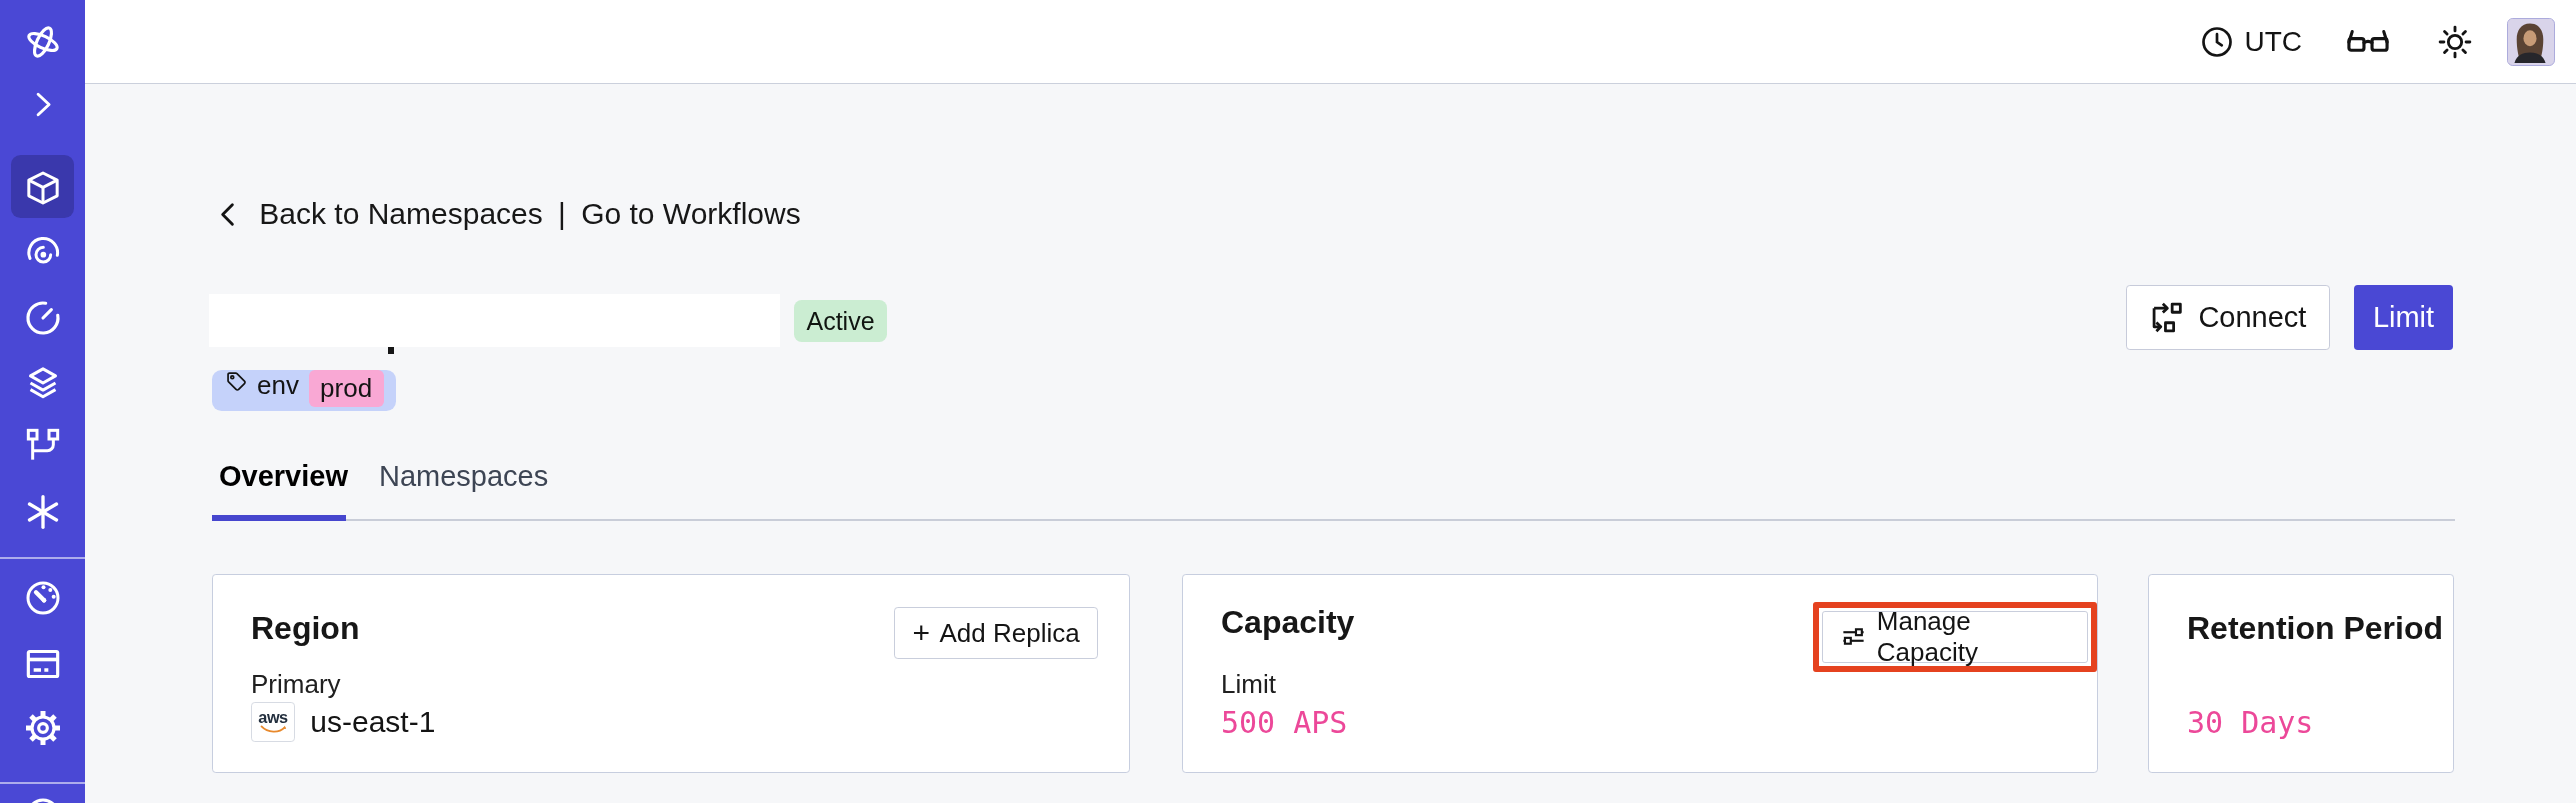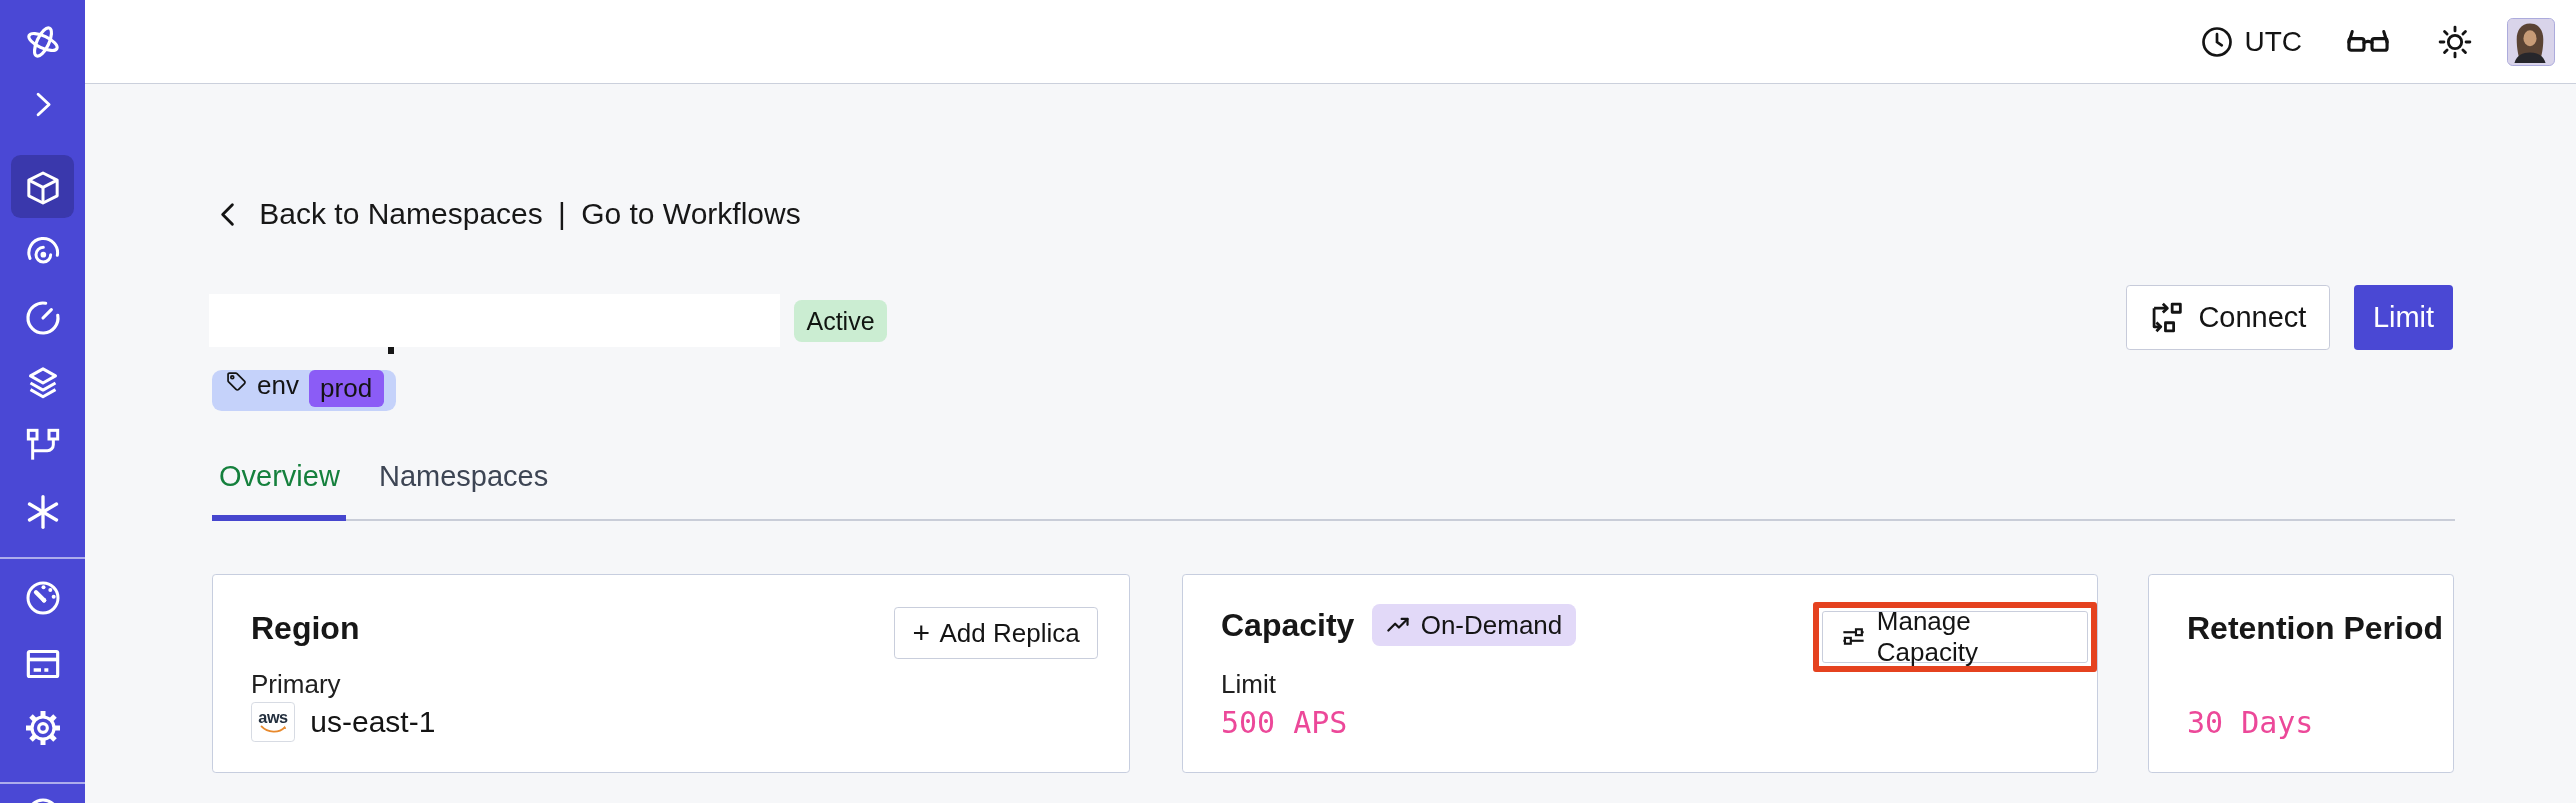--- a/index.html
+++ b/index.html
@@ -30,32 +30,32 @@
   .crumb-sep { font-size:30px; color:#171717; }
 
   
   .name-redaction { position:absolute; left:209px; top:294px; width:571px; height:53px; background:#FFFFFF; }
   .redaction-dot { position:absolute; left:388px; top:347px; width:5.8px; height:6.7px; background:#161616; }
   .status-badge { position:absolute; left:794px; top:300px; height:42px; display:flex; align-items:center;
                   padding:0 12.5px; background:#CBEDD2; border-radius:7.7px; font-size:25px; color:#101510; }
   .tag-pill { position:absolute; left:212px; top:370px; height:41px; display:flex; align-items:flex-start; gap:9.6px;
               padding:0 12.5px; background:#C5D2FA; border-radius:9.6px; }
   .tag-key { font-size:26px; color:#141414; }
-  .tag-chip { background:#8b5cf6; border-radius:5.8px; padding:2.9px 11.5px; font-size:26px; color:#141414; }
+  .tag-chip { background:#f9a8d4; border-radius:5.8px; padding:2.9px 11.5px; font-size:26px; color:#141414; }
 
   
   .btn { display:flex; align-items:center; justify-content:center; cursor:pointer; border-radius:3.8px; }
   .btn-connect { position:absolute; left:2126px; top:285px; height:65px; padding:0 23px; gap:13.4px;
                  background:#FFFFFF; border:1.9px solid #C7CBDA; font-size:29px; color:#141414; }
   .btn-edit { position:absolute; left:2354px; top:285px; width:99px; height:65px; background:#4A48D4;
               color:#FFFFFF; font-size:29px; }
 
   
   .tab { position:absolute; top:460px; font-size:29px; cursor:pointer; }
-  .tab-active { left:219px; color:#15803d; font-weight:400; }
+  .tab-active { left:219px; color:#000000; font-weight:700; }
   .tab-idle { left:379px; color:#3D4554; }
   .tab-underline { position:absolute; left:212px; top:515px; width:134px; height:5.8px; background:#4646CE; }
   .tab-divider { position:absolute; left:212px; top:519px; width:2243px; height:1.9px; background:#C9CDD8; }
 
   
   .card { position:absolute; top:574px; height:199px; background:#FFFFFF; border:1.9px solid #C7CEDF; border-radius:3.8px; }
   .card-region { left:212px; width:918px; }
   .card-capacity { left:1182px; width:916px; }
   .card-retention { left:2148px; width:306px; }
   .card-title { position:absolute; left:38px; top:35px; font-size:32px; font-weight:600; color:#171717; }
@@ -280,29 +280,20 @@
             <path d="M25.8 0.8 L27.2 4.2 L23.8 3.6 Z" fill="#E8892C"></path>
           </svg>
         </span>
         <span class="region-value">us-east-1</span>
       </div>
     </div>
 
     <div class="card card-capacity">
       <div class="title-row">
         <span class="t">Capacity</span>
-        <span class="ondemand-badge">
-          <span style="display:flex">
-            <svg width="27" height="27" viewBox="0 0 24 24" fill="none" stroke="#141414" stroke-width="2" stroke-linecap="round" stroke-linejoin="round">
-              <path d="M3 16.4 L9 10.4 L12.4 13.8 L20 6.2"></path>
-              <path d="M14.8 6.2 H20 V11.4"></path>
-            </svg>
-          </span>
-          <span>On-Demand</span>
-        </span>
       </div>
       <div class="annotation-box">
         <div class="btn-small" style="border-radius:2.9px">
           <span style="display:flex">
             <svg width="27" height="27" viewBox="0 0 24 24" fill="none" stroke="#141414" stroke-width="1.9">
               <path d="M3 8.2 H21"></path>
               <rect x="14.2" y="5.6" width="5.2" height="5.2" fill="#FFFFFF"></rect>
               <path d="M3 15.8 H21"></path>
               <rect x="4.4" y="13.2" width="5.2" height="5.2" fill="#FFFFFF"></rect>
             </svg>

